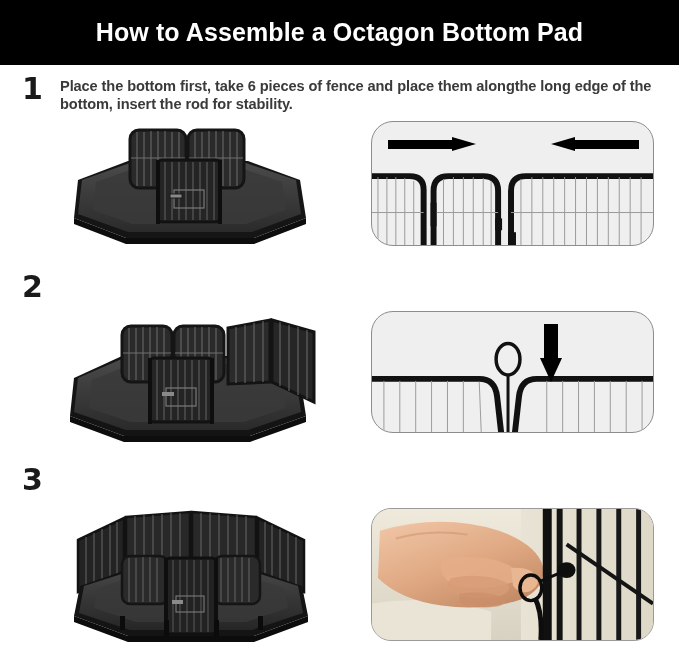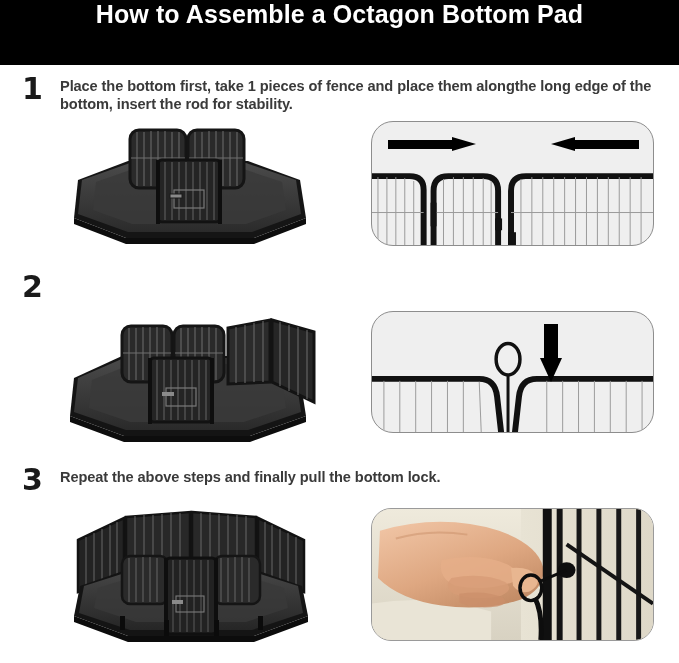--- a/index.html
+++ b/index.html
@@ -13,21 +13,21 @@
     overflow: hidden;
     position: relative;
   }
 
   
   .header-bar {
     width: 679px;
     height: 65px;
     background: #000000;
     display: flex;
-    align-items: flex-start;
+    align-items: center;
     justify-content: center;
   }
   .header-title {
     color: #ffffff;
     font-size: 25px;
     font-weight: bold;
     letter-spacing: 0.1px;
     font-family: "Liberation Sans", sans-serif;
     white-space: nowrap;
   }
@@ -142,21 +142,21 @@
 
 <div class="header-bar">
   <div class="header-title">How to Assemble a Octagon Bottom Pad</div>
 </div>
 
 <div class="steps-area">
 
   <div class="step">
     <div class="step-head">
       <div class="step-number">1</div>
-      <div class="step-text">Place the bottom first, take 1 pieces of fence and place them alongthe long edge of the bottom, insert the rod for stability.</div>
+      <div class="step-text">Place the bottom first, take 6 pieces of fence and place them alongthe long edge of the bottom, insert the rod for stability.</div>
     </div>
 
     <div class="step-figs">
 
       <div class="fig-left">
         <svg class="fig-svg" viewBox="0 0 340 145">
           <defs>
             <linearGradient id="padTop1" x1="0" y1="0" x2="0" y2="1">
               <stop offset="0%" stop-color="#4a4a4a"></stop>
               <stop offset="100%" stop-color="#2b2b2b"></stop>
@@ -425,21 +425,20 @@
             </g>
           </svg>
         </div>
       </div>
     </div>
   </div>
 
   <div class="step">
     <div class="step-head">
       <div class="step-number">3</div>
-      <div class="step-text">Repeat the above steps and finally pull the bottom lock.</div>
     </div>
 
     <div class="step-figs">
 
       <div class="fig-left">
         <svg class="fig-svg" viewBox="0 0 340 152">
           <defs>
             <linearGradient id="padTop3" x1="0" y1="0" x2="0" y2="1">
               <stop offset="0%" stop-color="#454545"></stop>
               <stop offset="100%" stop-color="#262626"></stop>

